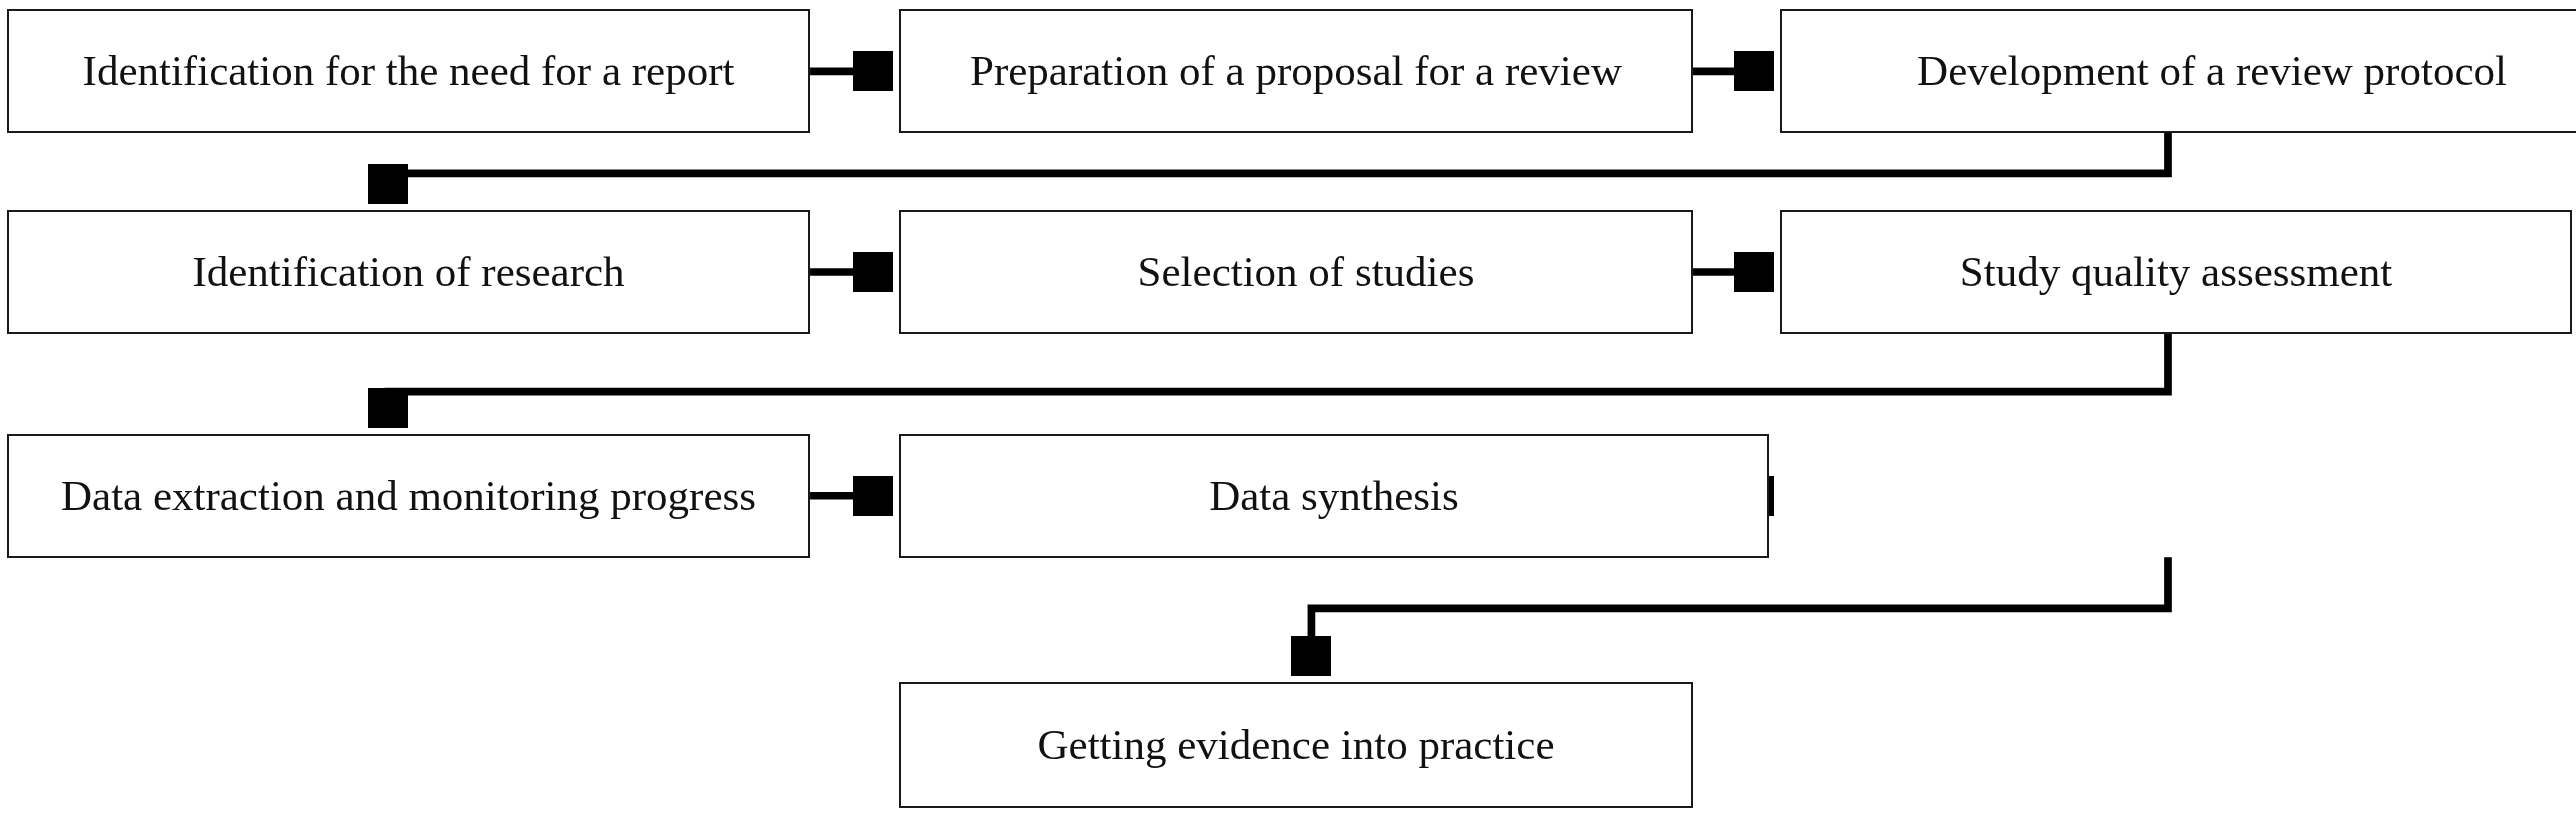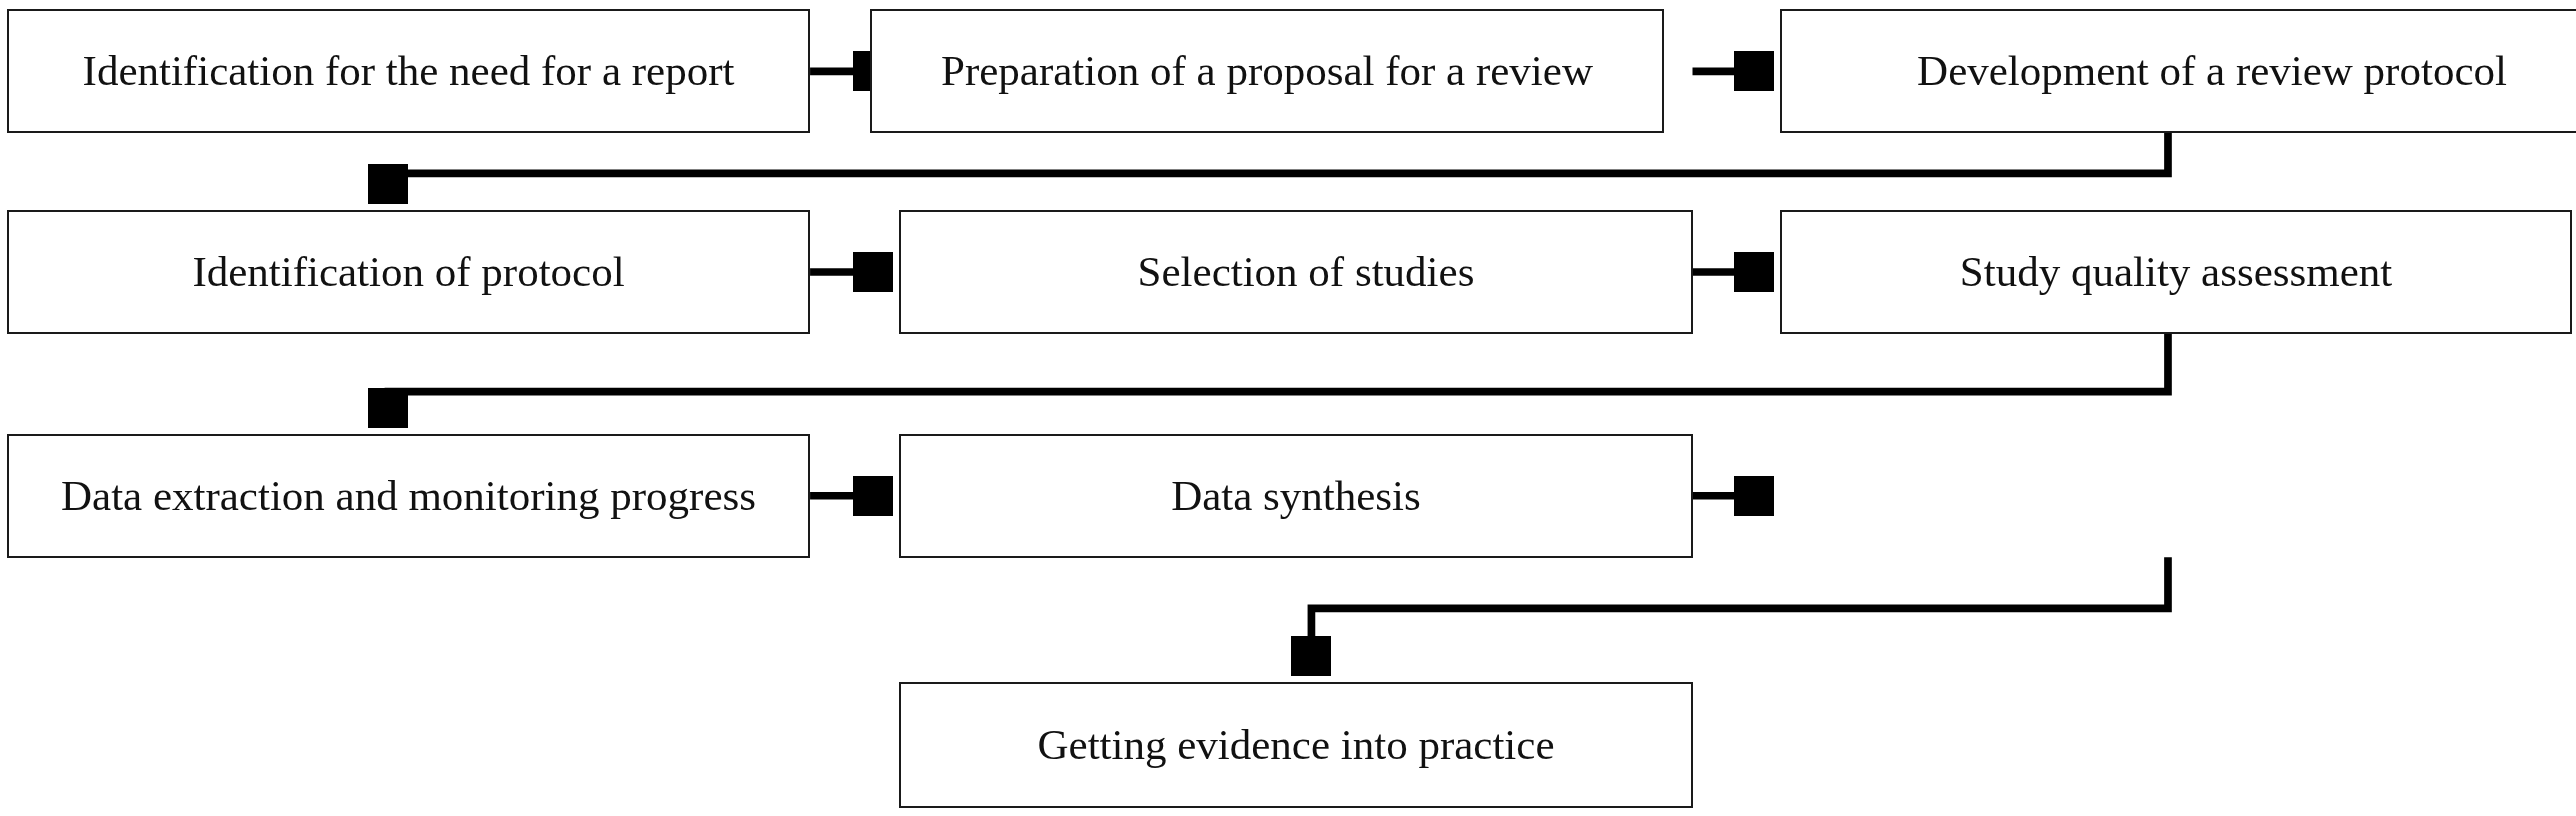--- a/index.html
+++ b/index.html
@@ -30,29 +30,29 @@
   .node-label {
     font-size: 43px;
     font-family: "Liberation Serif", "DejaVu Serif", serif;
     letter-spacing: 0px;
     white-space: nowrap;
     padding: 0 9.8px;
     color: #111111;
   }
   
   #node-need      { left: 7px;   top: 9px;  width: 803px; height: 124px; }
-  #node-proposal  { left: 870px; top: 9px;  width: 794px; height: 124px; }
+  #node-proposal  { left: 899px; top: 9px;  width: 794px; height: 124px; }
   #node-protocol  { left: 1780px; top: 9px;  width: 864px; height: 124px; }
   
   #node-identification { left: 7px;   top: 210px; width: 803px; height: 124px; }
   #node-selection      { left: 899px; top: 210px; width: 794px; height: 124px; padding-left: 20px; }
   #node-quality        { left: 1780px; top: 210px; width: 792px; height: 124px; }
   
   #node-extraction { left: 7px;   top: 434px; width: 803px; height: 124px; text-align: center; }
-  #node-synthesis  { left: 899px; top: 434px; width: 794px; height: 124px; }
+  #node-synthesis  { left: 899px; top: 434px; width: 870px; height: 124px; }
   #node-report     { left: 1780px; top: 434px; width: 792px; height: 124px; }
   
   #node-practice   { left: 899px; top: 682px; width: 794px; height: 126px; }
 
   #connectors {
     position: absolute;
     left: 0;
     top: 0;
     width: 2576px;
     height: 816px;
@@ -100,21 +100,21 @@
     <span class="node-label">Identification for the need for a report</span>
   </div>
   <div class="node" id="node-proposal">
     <span class="node-label">Preparation of a proposal for a review</span>
   </div>
   <div class="node" id="node-protocol">
     <span class="node-label">Development of a review protocol</span>
   </div>
 
   <div class="node" id="node-identification">
-    <span class="node-label">Identification of protocol</span>
+    <span class="node-label">Identification of research</span>
   </div>
   <div class="node" id="node-selection">
     <span class="node-label">Selection of studies</span>
   </div>
   <div class="node" id="node-quality">
     <span class="node-label">Study quality assessment</span>
   </div>
 
   <div class="node" id="node-extraction">
     <span class="node-label">Data extraction and monitoring progress</span>

